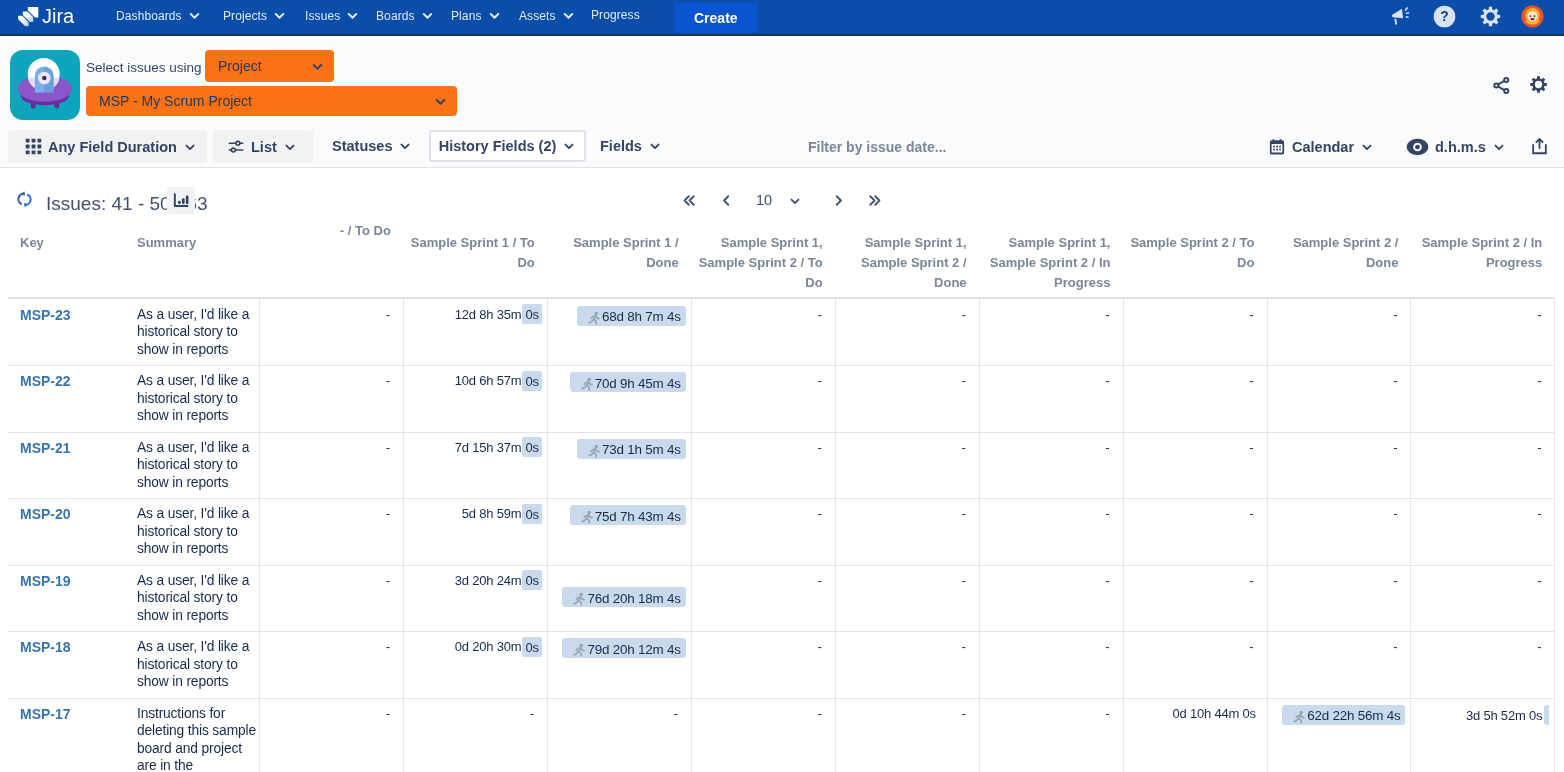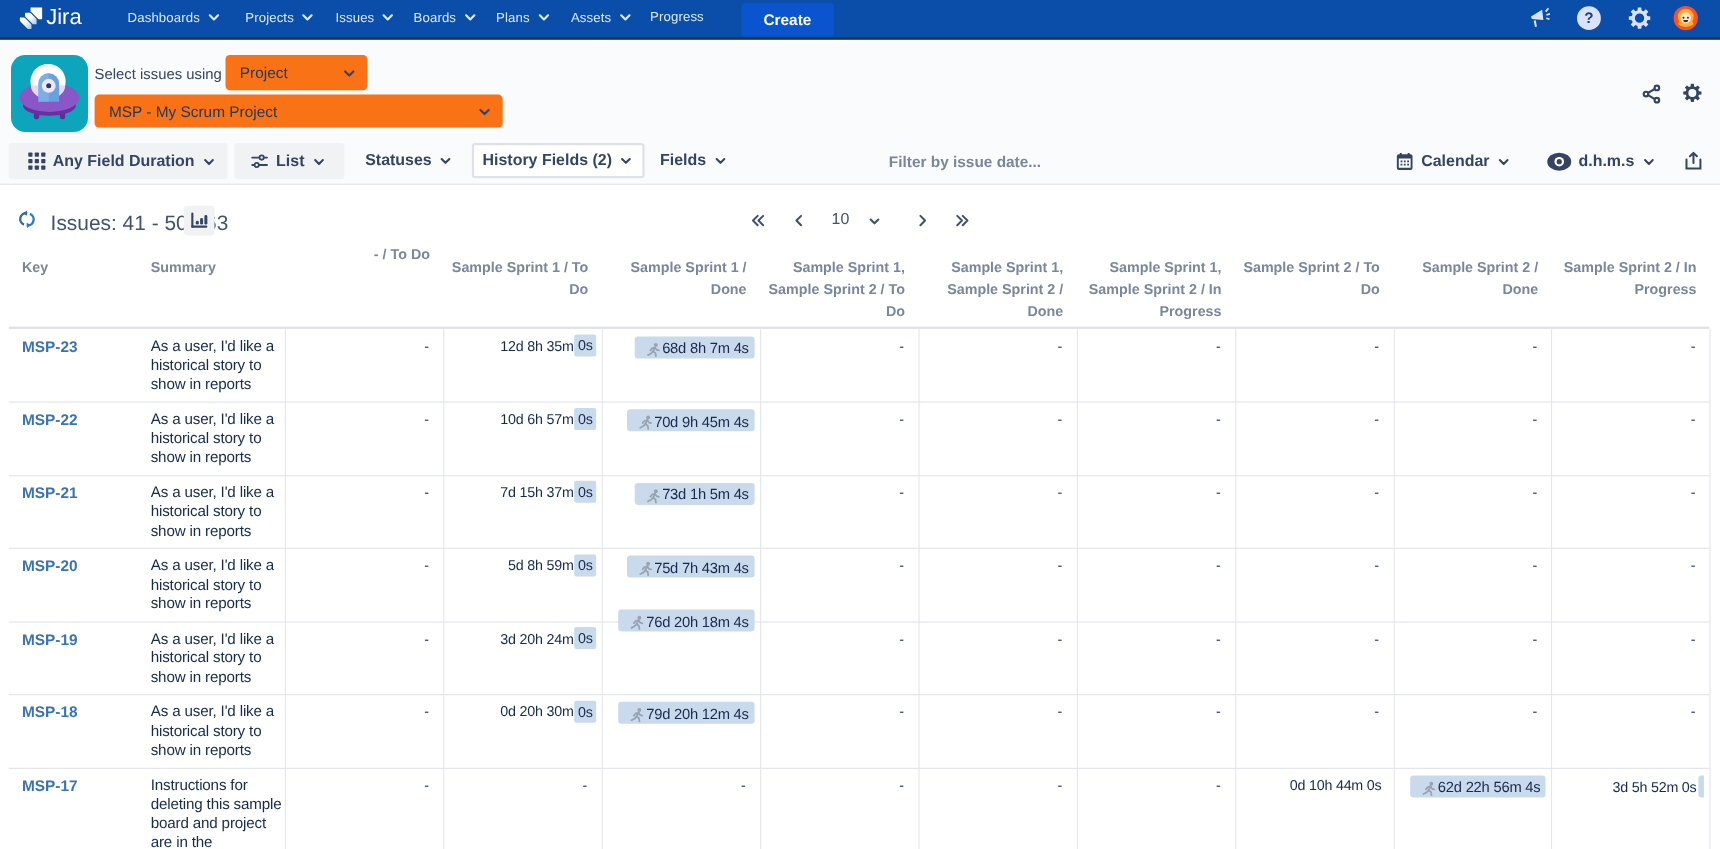--- a/index.html
+++ b/index.html
@@ -316,21 +316,21 @@
 <div class="cell" style="left:691.8px;top:505.0px;width:129.9px">-</div>
 <div class="cell" style="left:835.7px;top:505.0px;width:129.9px">-</div>
 <div class="cell" style="left:979.6px;top:505.0px;width:129.9px">-</div>
 <div class="cell" style="left:1123.5px;top:505.0px;width:129.9px">-</div>
 <div class="cell" style="left:1267.5px;top:505.0px;width:129.9px">-</div>
 <div class="cell" style="left:1411.4px;top:505.0px;width:129.9px">-</div>
 <div class="key" style="left:20px;top:572.5px">MSP-19</div>
 <div class="sum" style="left:137px;top:571.5px;">As a user, I'd like a<br>historical story to<br>show in reports</div>
 <div class="cell" style="left:260.0px;top:571.5px;width:129.9px">-</div>
 <div class="cell" style="left:403.9px;top:571.5px;width:137.9px">3d 20h 24m<span class="hl">0s</span></div>
-<div class="cell" style="left:547.8px;top:554px;width:137.9px"><span class="pill"><svg width="15" height="15" viewBox="0 0 16 16" style="flex:none;margin-right:1px">
+<div class="cell" style="left:547.8px;top:587px;width:137.9px"><span class="pill"><svg width="15" height="15" viewBox="0 0 16 16" style="flex:none;margin-right:1px">
         <g fill="none" stroke="#98a4b2" stroke-width="1.75" stroke-linecap="round" stroke-linejoin="round">
           <path d="M10.1 5.2 8.2 8.9"></path>
           <path d="M10.3 5.3 7.4 5.9 5.6 8"></path>
           <path d="M10.2 5.6l1.6 2 2 .5"></path>
           <path d="M8.2 8.9l2.3 1.8.5 3"></path>
           <path d="M7.9 9.3 6.3 11 3.3 12.6"></path>
         </g>
         <circle cx="10.9" cy="2.7" r="1.9" fill="#98a4b2"></circle>
       </svg>76d 20h 18m 4s</span></div>
 <div class="cell" style="left:691.8px;top:571.5px;width:129.9px">-</div>

